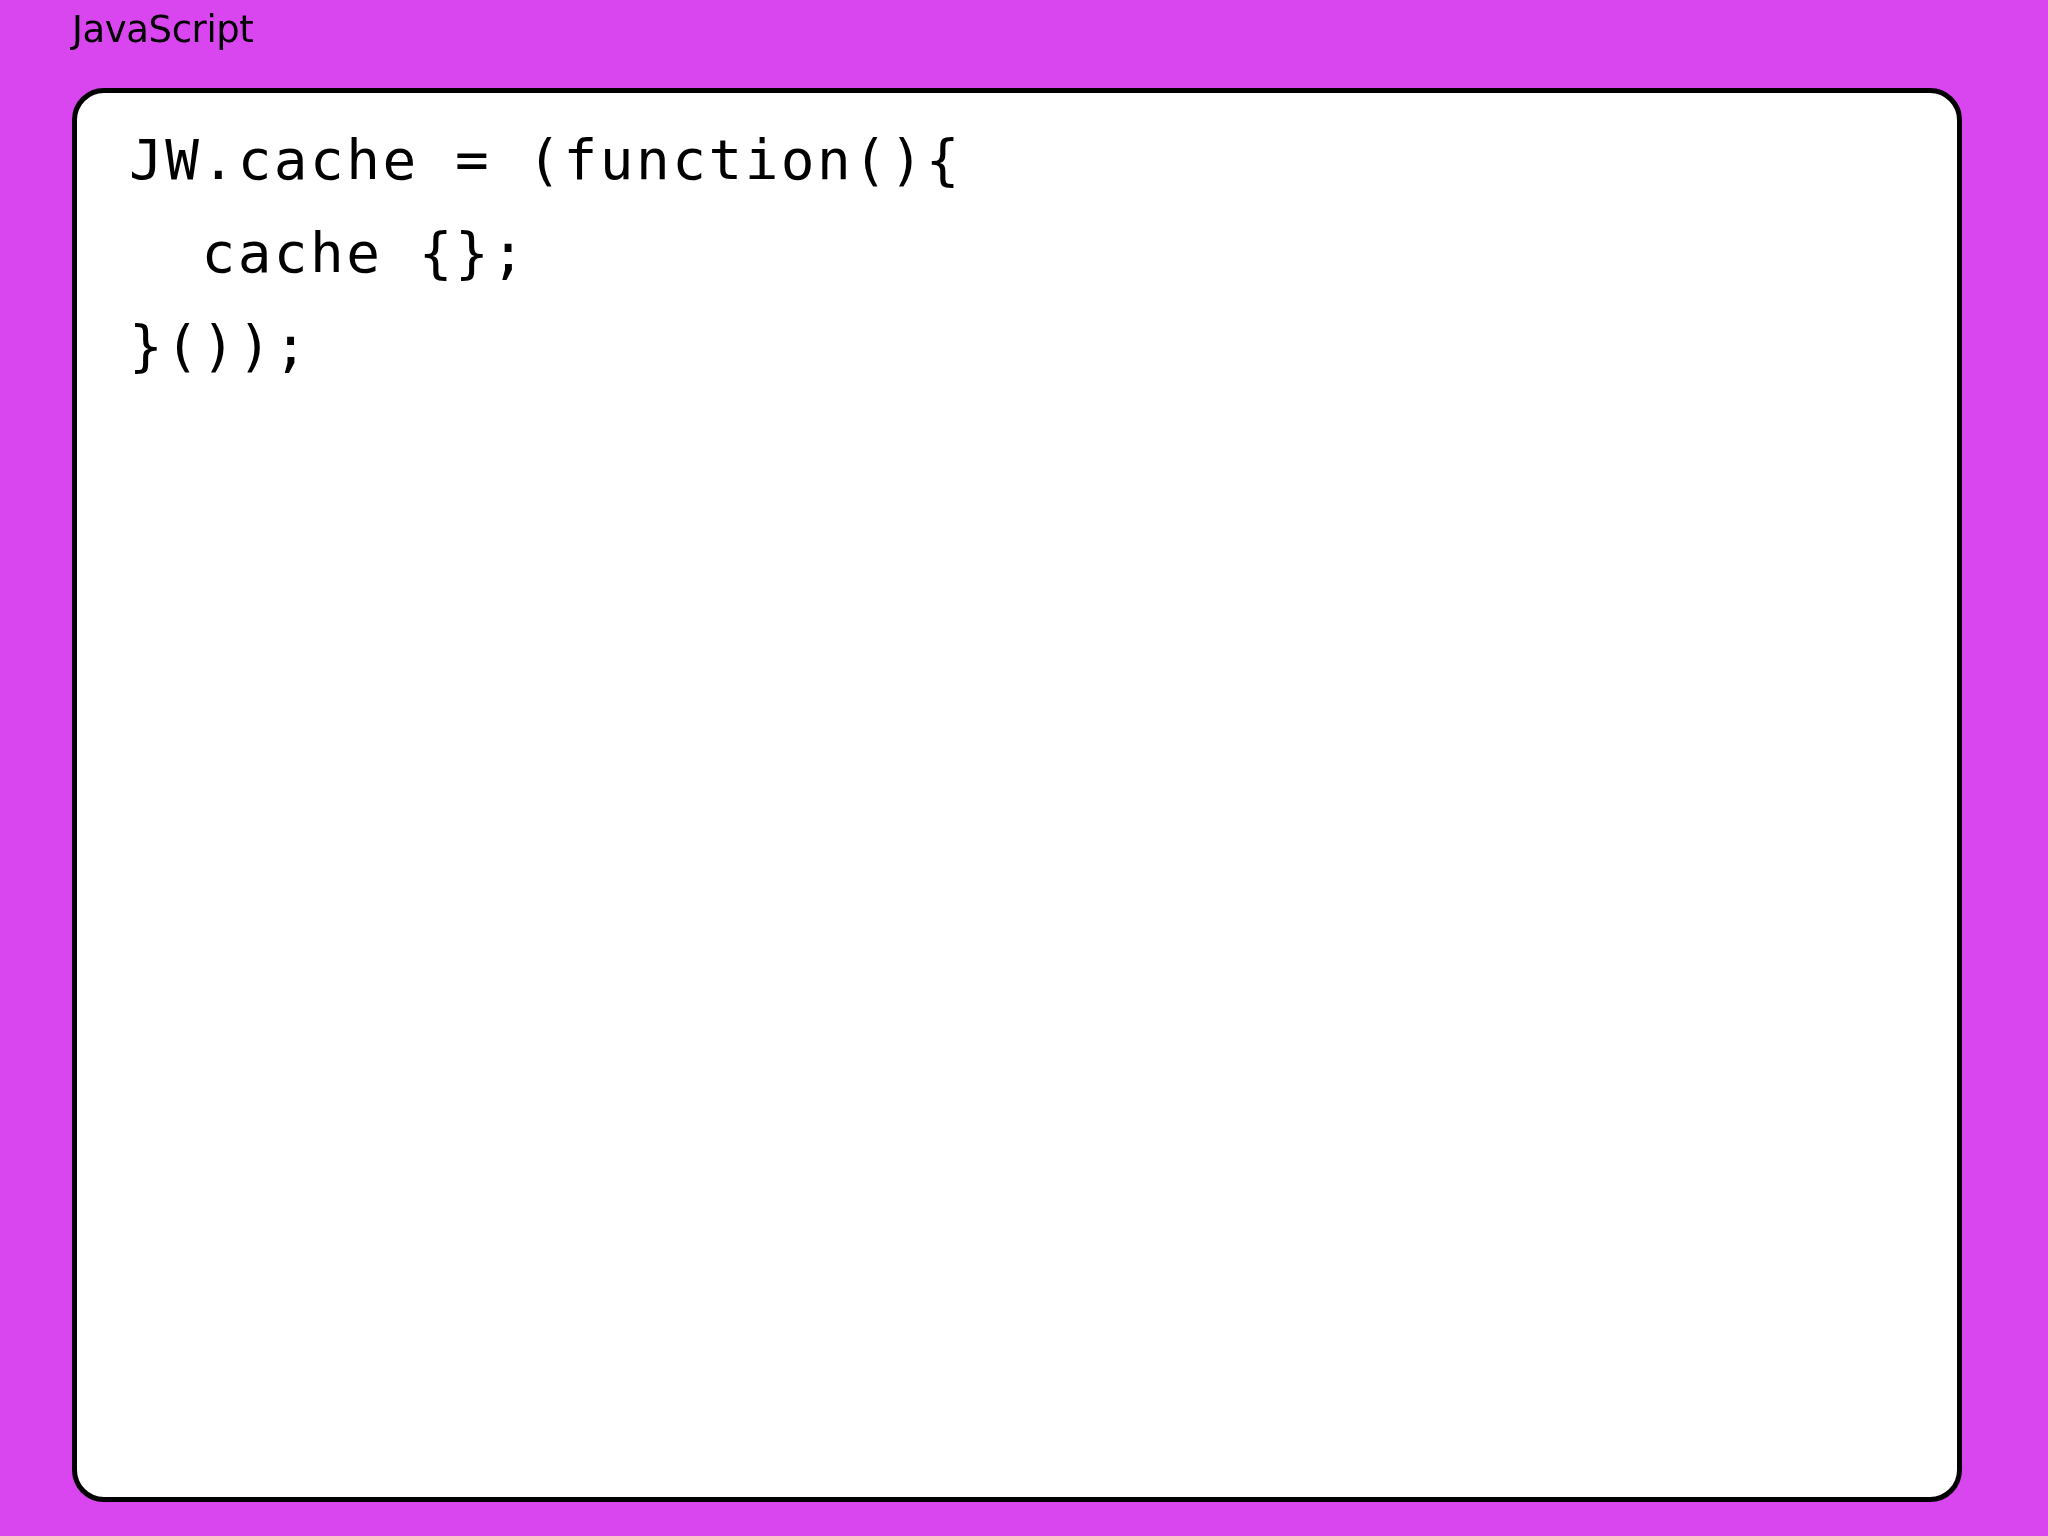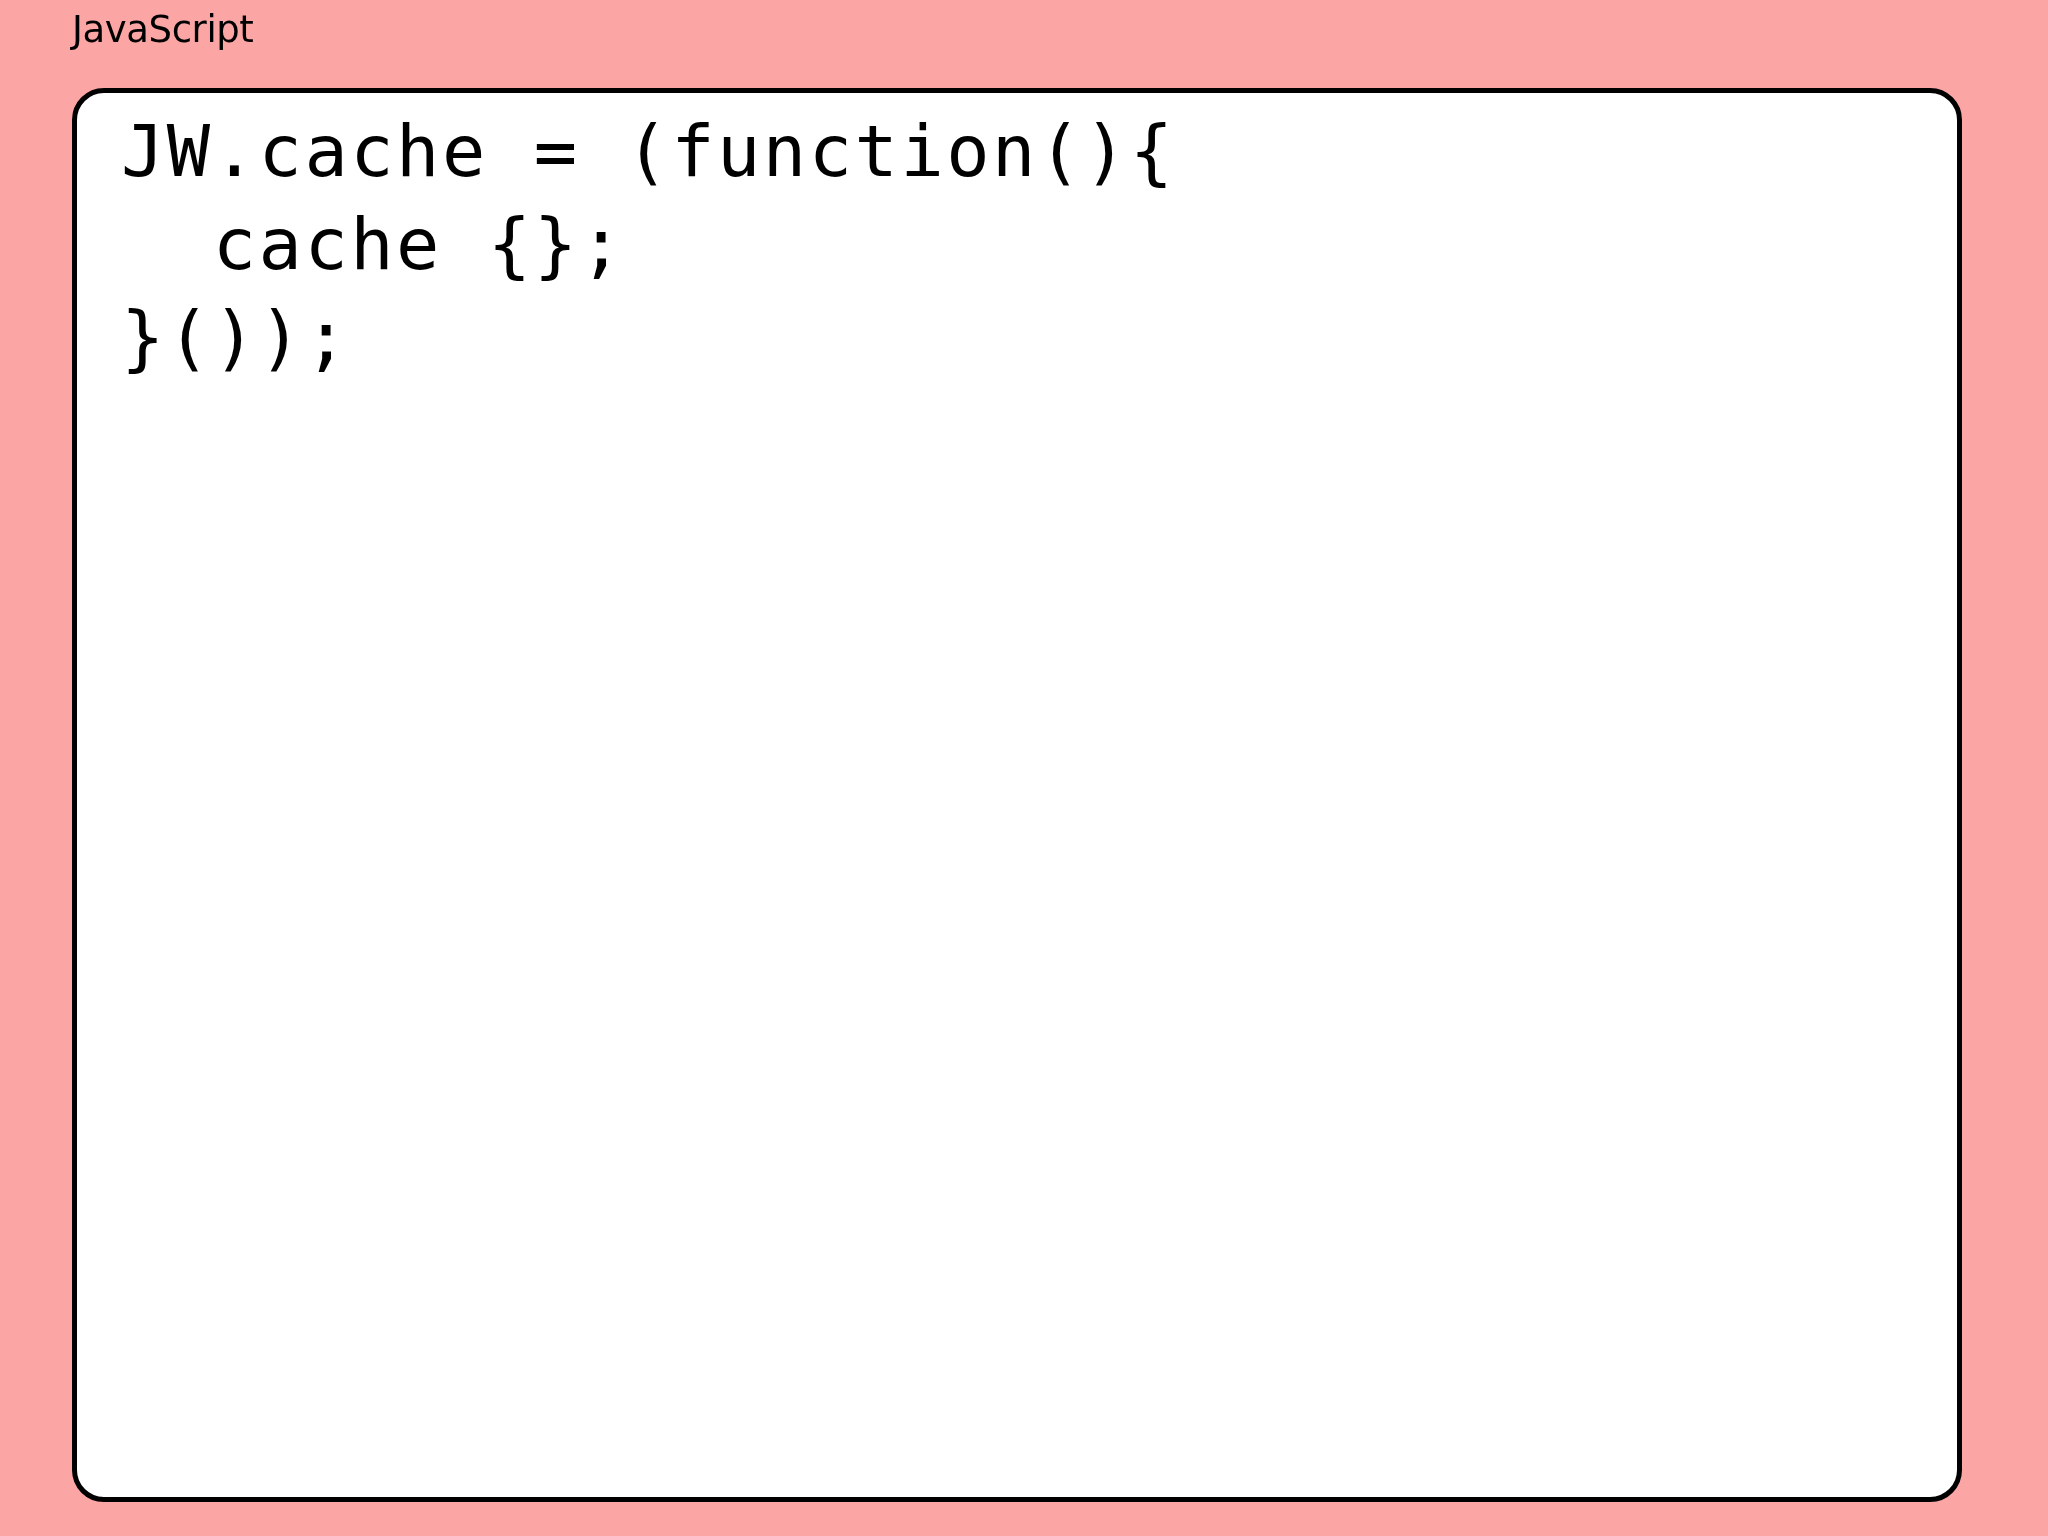--- a/index.html
+++ b/index.html
@@ -15,21 +15,21 @@
     font-family: "Liberation Sans", sans-serif;
     -webkit-font-smoothing: antialiased;
   }
 
   #slide {
     position: absolute;
     left: 0;
     top: 0;
     width: 2048px;
     height: 1536px;
-    background: #fca5a5;
+    background: #d946ef;
   }
 
   
   #language-label {
     position: absolute;
     left: 72px;
     top: 6px;
     font-family: "DejaVu Sans", "Liberation Sans", sans-serif;
     font-size: 37px;
     font-weight: 400;
@@ -52,24 +52,24 @@
     border-radius: 32px;
     background: #ffffff;
   }
 
   
   #code-block {
     position: absolute;
     left: 44px;
     top: 12px;
     right: 20px;
-    margin: 0;
+    margin: 8px;
     padding: 0;
     font-family: "DejaVu Sans Mono", "Liberation Mono", monospace;
-    font-size: 72px;
+    font-size: 56px;
     line-height: 93px;
     letter-spacing: 2.5px;
     color: #000000;
     white-space: pre;
     font-weight: 400;
     user-select: text;
   }
 
   .code-line {
     display: block;

